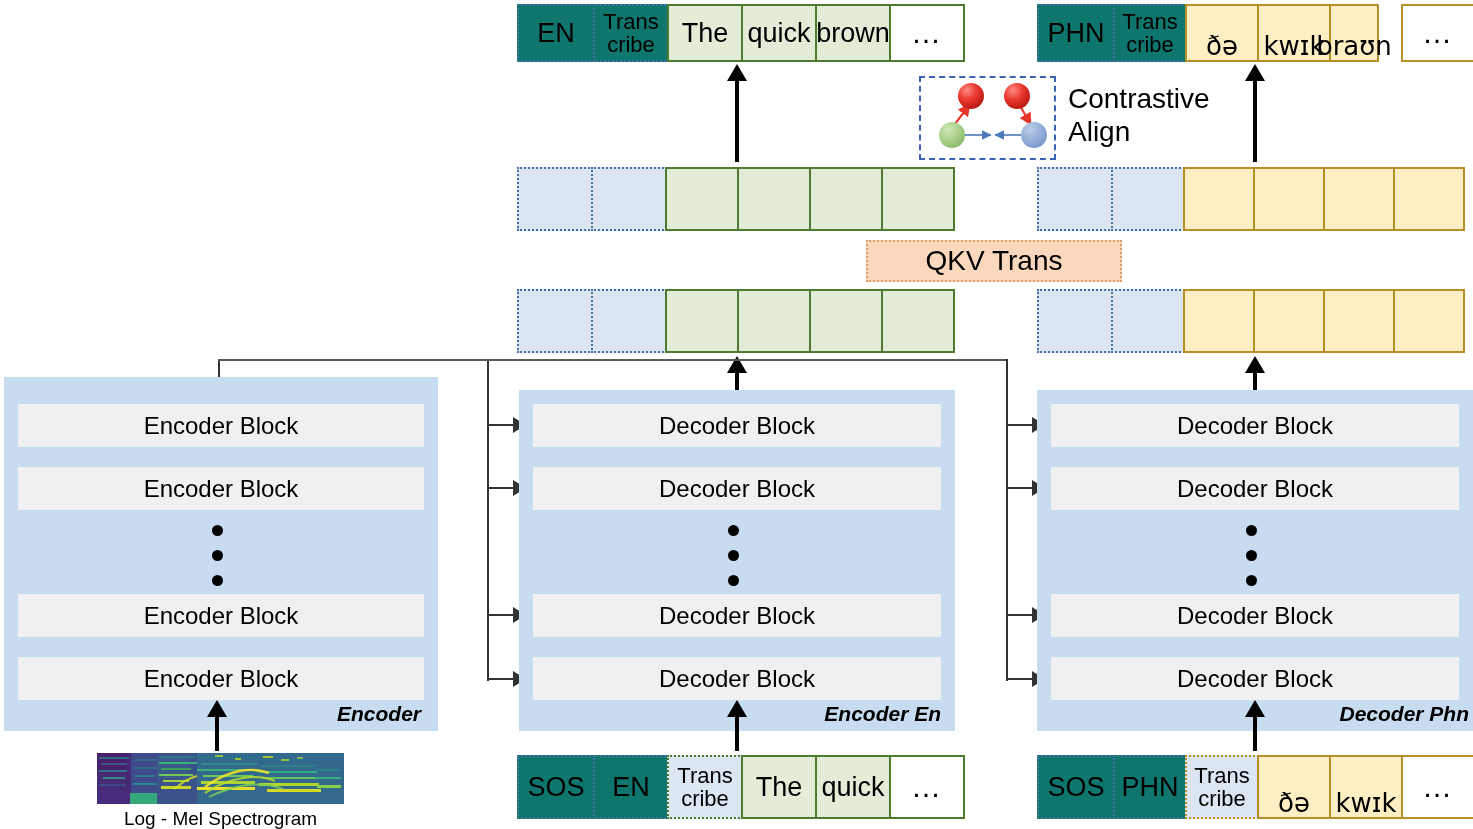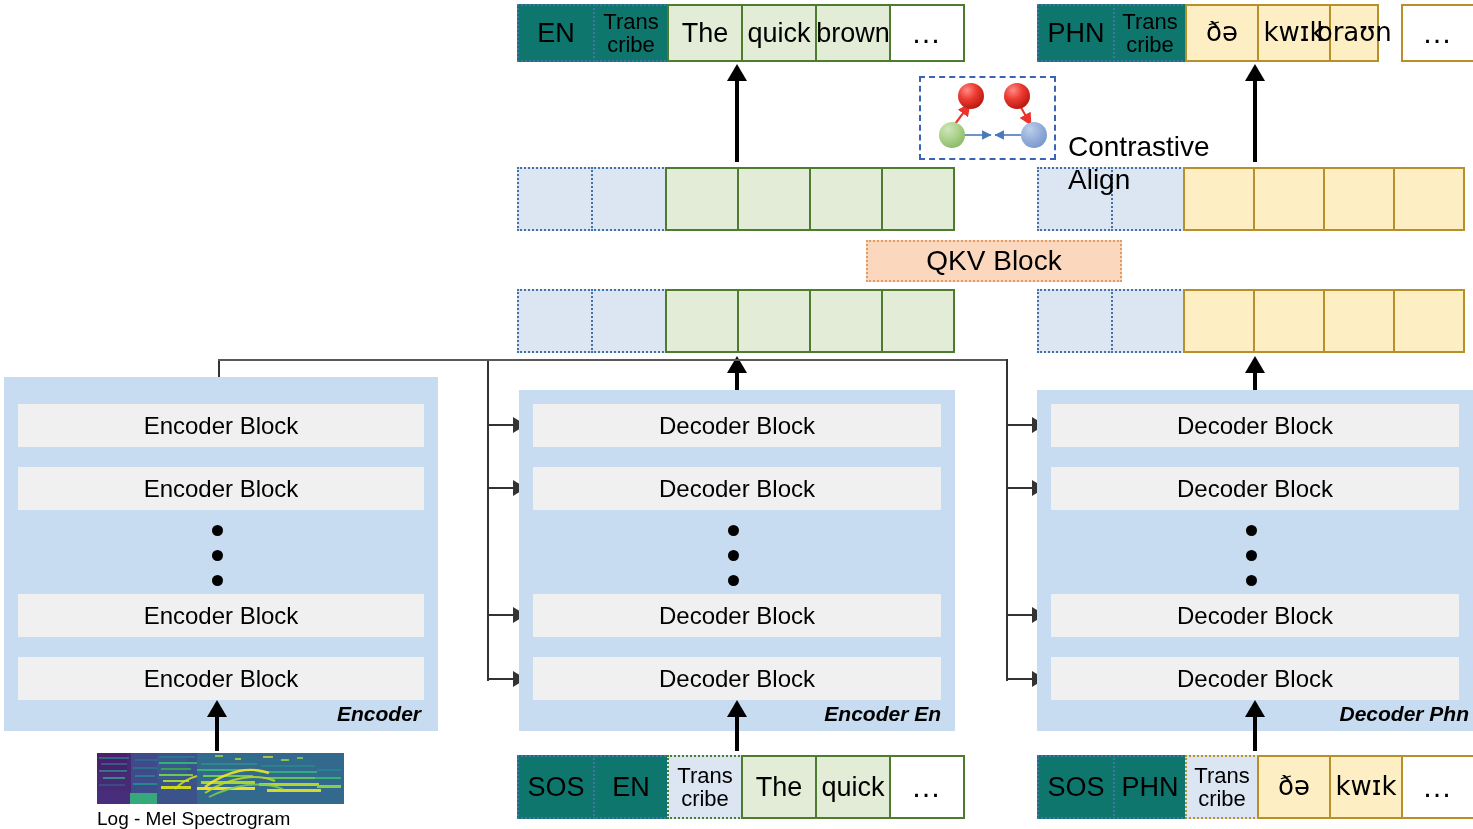--- a/index.html
+++ b/index.html
@@ -24,21 +24,21 @@
   .cell-gold{background:#fdeec4;border:2px solid #b8902a;}
   .cell-white-green{background:#ffffff;border:2px solid #4e7c2f;}
   .cell-white-gold{background:#ffffff;border:2px solid #b8902a;}
   .cell-hid-blue{background:#dce6f2;border:2px dotted #4472a8;}
   .cell-hid-green{background:#e3ecd6;border:2px solid #4e7c2f;}
   .cell-hid-gold{background:#fdeec4;border:2px solid #b8902a;}
 
   .tok-lg{font-size:27px;}
   .tok-sm{font-size:22px;}
   .tok-dots{font-size:30px;letter-spacing:2px;}
-  .tok-ipa{font-size:26px;font-family:"DejaVu Sans",sans-serif;}
+  .tok-ipa{font-size:26px;font-family:"DejaVu Sans",sans-serif;align-items:flex-end;}
 
   
   .stack{position:absolute;background:#c7dcf0;box-sizing:border-box;}
   .blk{
     position:absolute;box-sizing:border-box;background:#f0f0f0;
     display:flex;align-items:center;justify-content:center;
     font-size:24px;color:#000;
   }
   .stack-label{
     position:absolute;font-style:italic;font-weight:bold;font-size:21px;
@@ -68,25 +68,25 @@
   
   .qkv{
     position:absolute;box-sizing:border-box;
     background:#fbd8bd;border:2px dotted #e09a63;
     display:flex;align-items:center;justify-content:center;
     font-size:28px;color:#000;
   }
 
   
   .calign-box{position:absolute;box-sizing:border-box;border:2.5px dashed #3a62b5;}
-  .calign-text{position:absolute;font-size:28px;line-height:1.18;text-align:left;white-space:pre-line;margin-top:48px;}
+  .calign-text{position:absolute;font-size:28px;line-height:1.18;text-align:left;white-space:pre-line;}
 
   
   .spec{position:absolute;overflow:hidden;}
-  .spec-cap{position:absolute;font-size:19px;white-space:nowrap;}
+  .spec-cap{position:absolute;font-size:19px;text-align:center;white-space:nowrap;}
 </style>
 </head>
 <body>
 
 <div class="abs" style="left:517px;top:4px;width:440px;height:58px;">
     <div class="cell cell-blue tok-lg" style="left: 0px; top: 0px; width: 78px; height: 58px;">
       <span style="white-space: pre-line;">EN</span>
     </div>
     <div class="cell cell-blue tok-sm" style="left: 76px; top: 0px; width: 76px; height: 58px;">
       <span style="white-space: pre-line;">Trans
@@ -153,21 +153,21 @@
   </div>
 <div class="abs" style="left:1037px;top:289px;width:430px;height:64px;">
     <div class="cell cell-hid-blue" style="left: 0px; top: 0px; width: 76px; height: 64px;"></div>
     <div class="cell cell-hid-blue" style="left: 74px; top: 0px; width: 74px; height: 64px;"></div>
     <div class="cell cell-hid-gold" style="left: 146px; top: 0px; width: 72px; height: 64px;"></div>
     <div class="cell cell-hid-gold" style="left: 216px; top: 0px; width: 72px; height: 64px;"></div>
     <div class="cell cell-hid-gold" style="left: 286px; top: 0px; width: 72px; height: 64px;"></div>
     <div class="cell cell-hid-gold" style="left: 356px; top: 0px; width: 72px; height: 64px;"></div>
   </div>
 
-<div class="qkv" style="left:866px;top:240px;width:256px;height:42px;">QKV Block</div>
+<div class="qkv" style="left:866px;top:240px;width:256px;height:42px;">QKV Trans</div>
 
 <div class="calign-box" style="left:919px;top:76px;width:137px;height:84px;">
   <svg width="133" height="80" viewBox="0 0 133 80">
     <defs>
       <radialGradient id="gred" cx="35%" cy="28%" r="75%">
         <stop offset="0%" stop-color="#ff8b84"></stop>
         <stop offset="48%" stop-color="#ec3b31"></stop>
         <stop offset="100%" stop-color="#b81810"></stop>
       </radialGradient>
       <radialGradient id="ggrn" cx="35%" cy="28%" r="78%">

